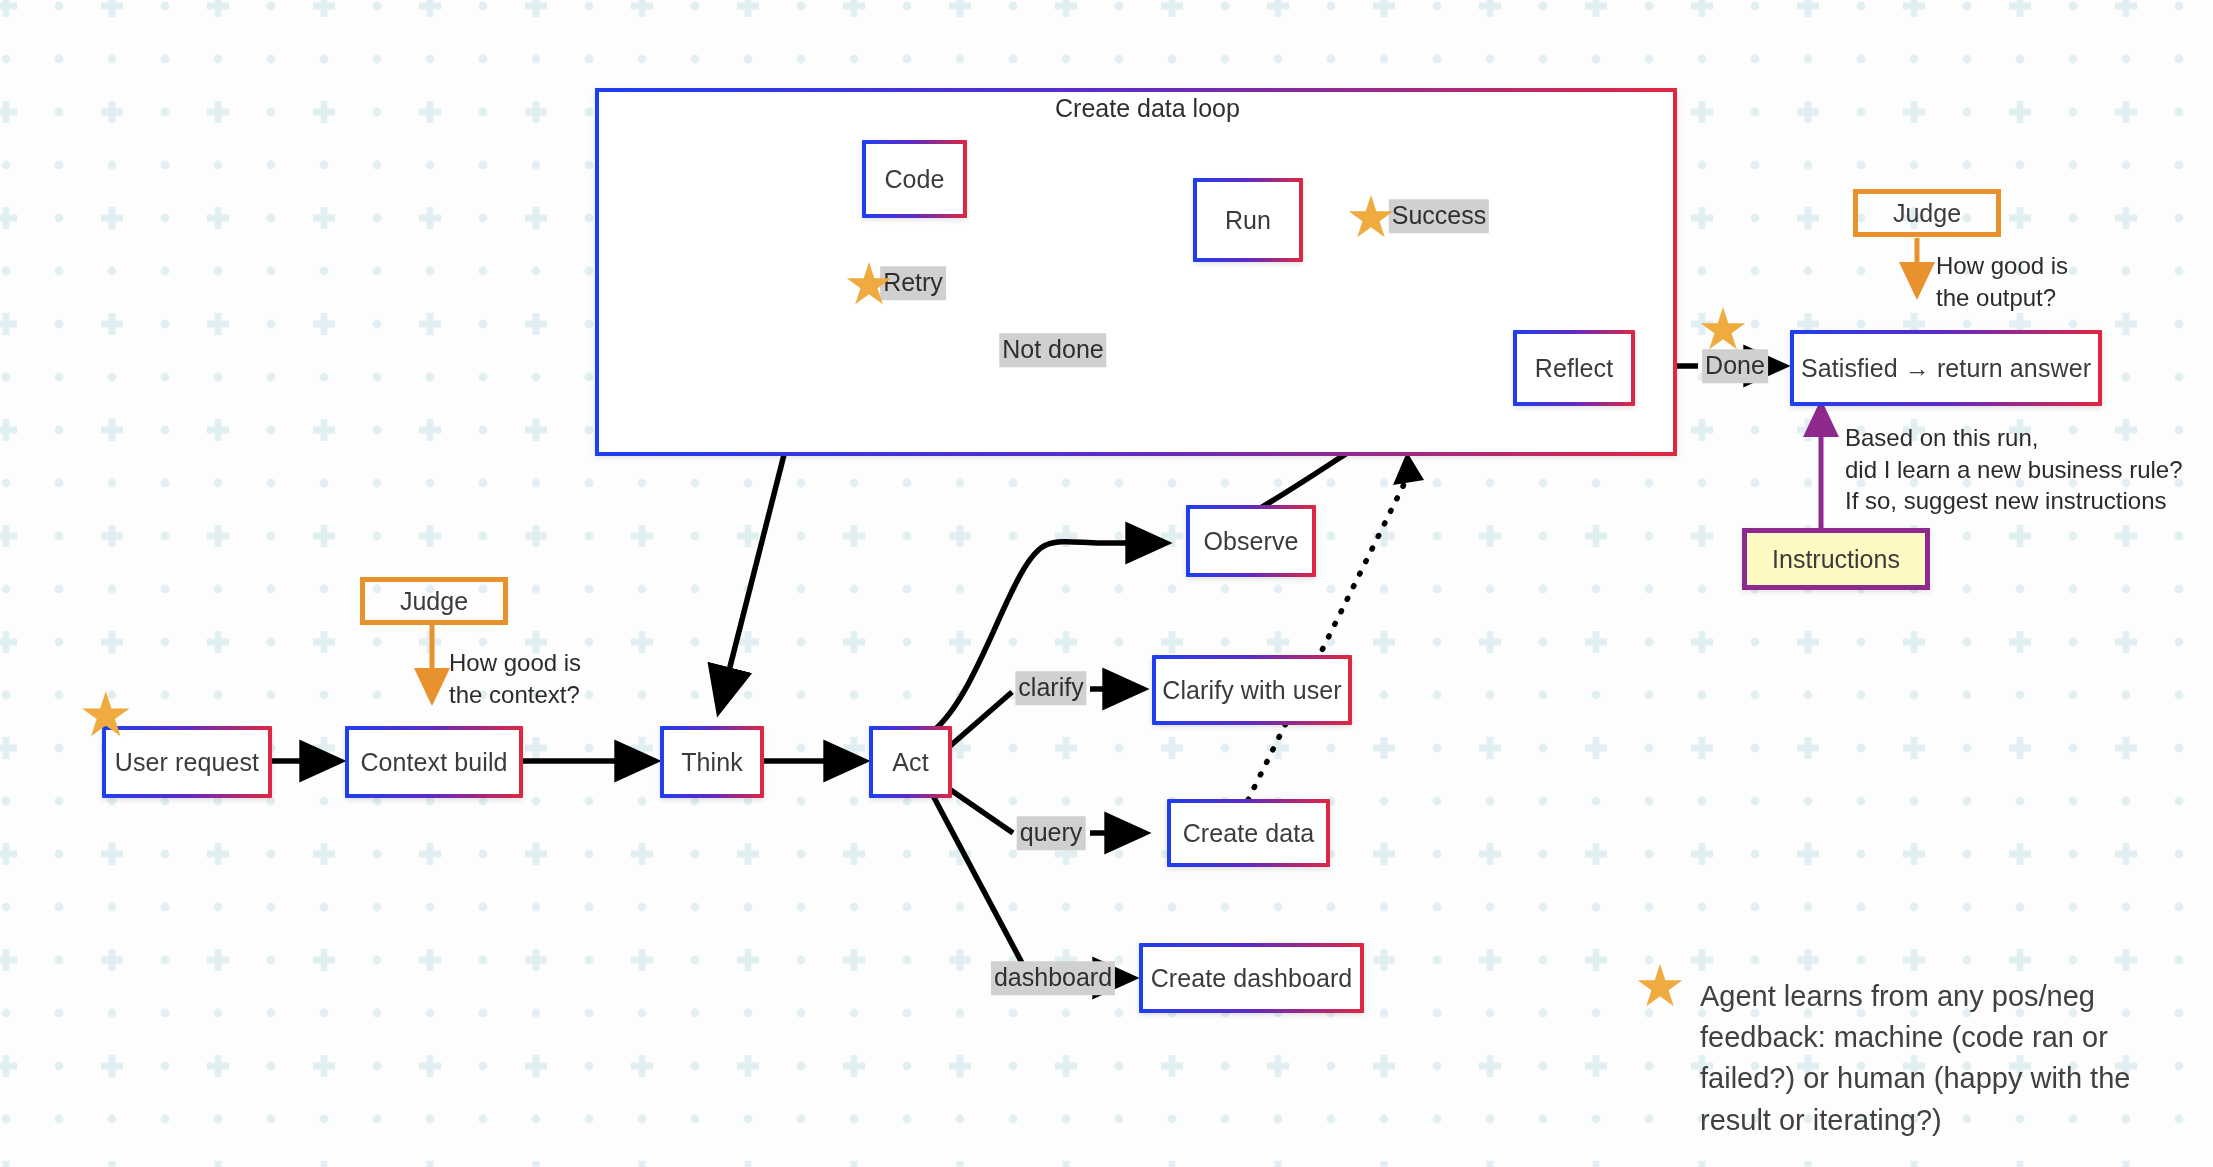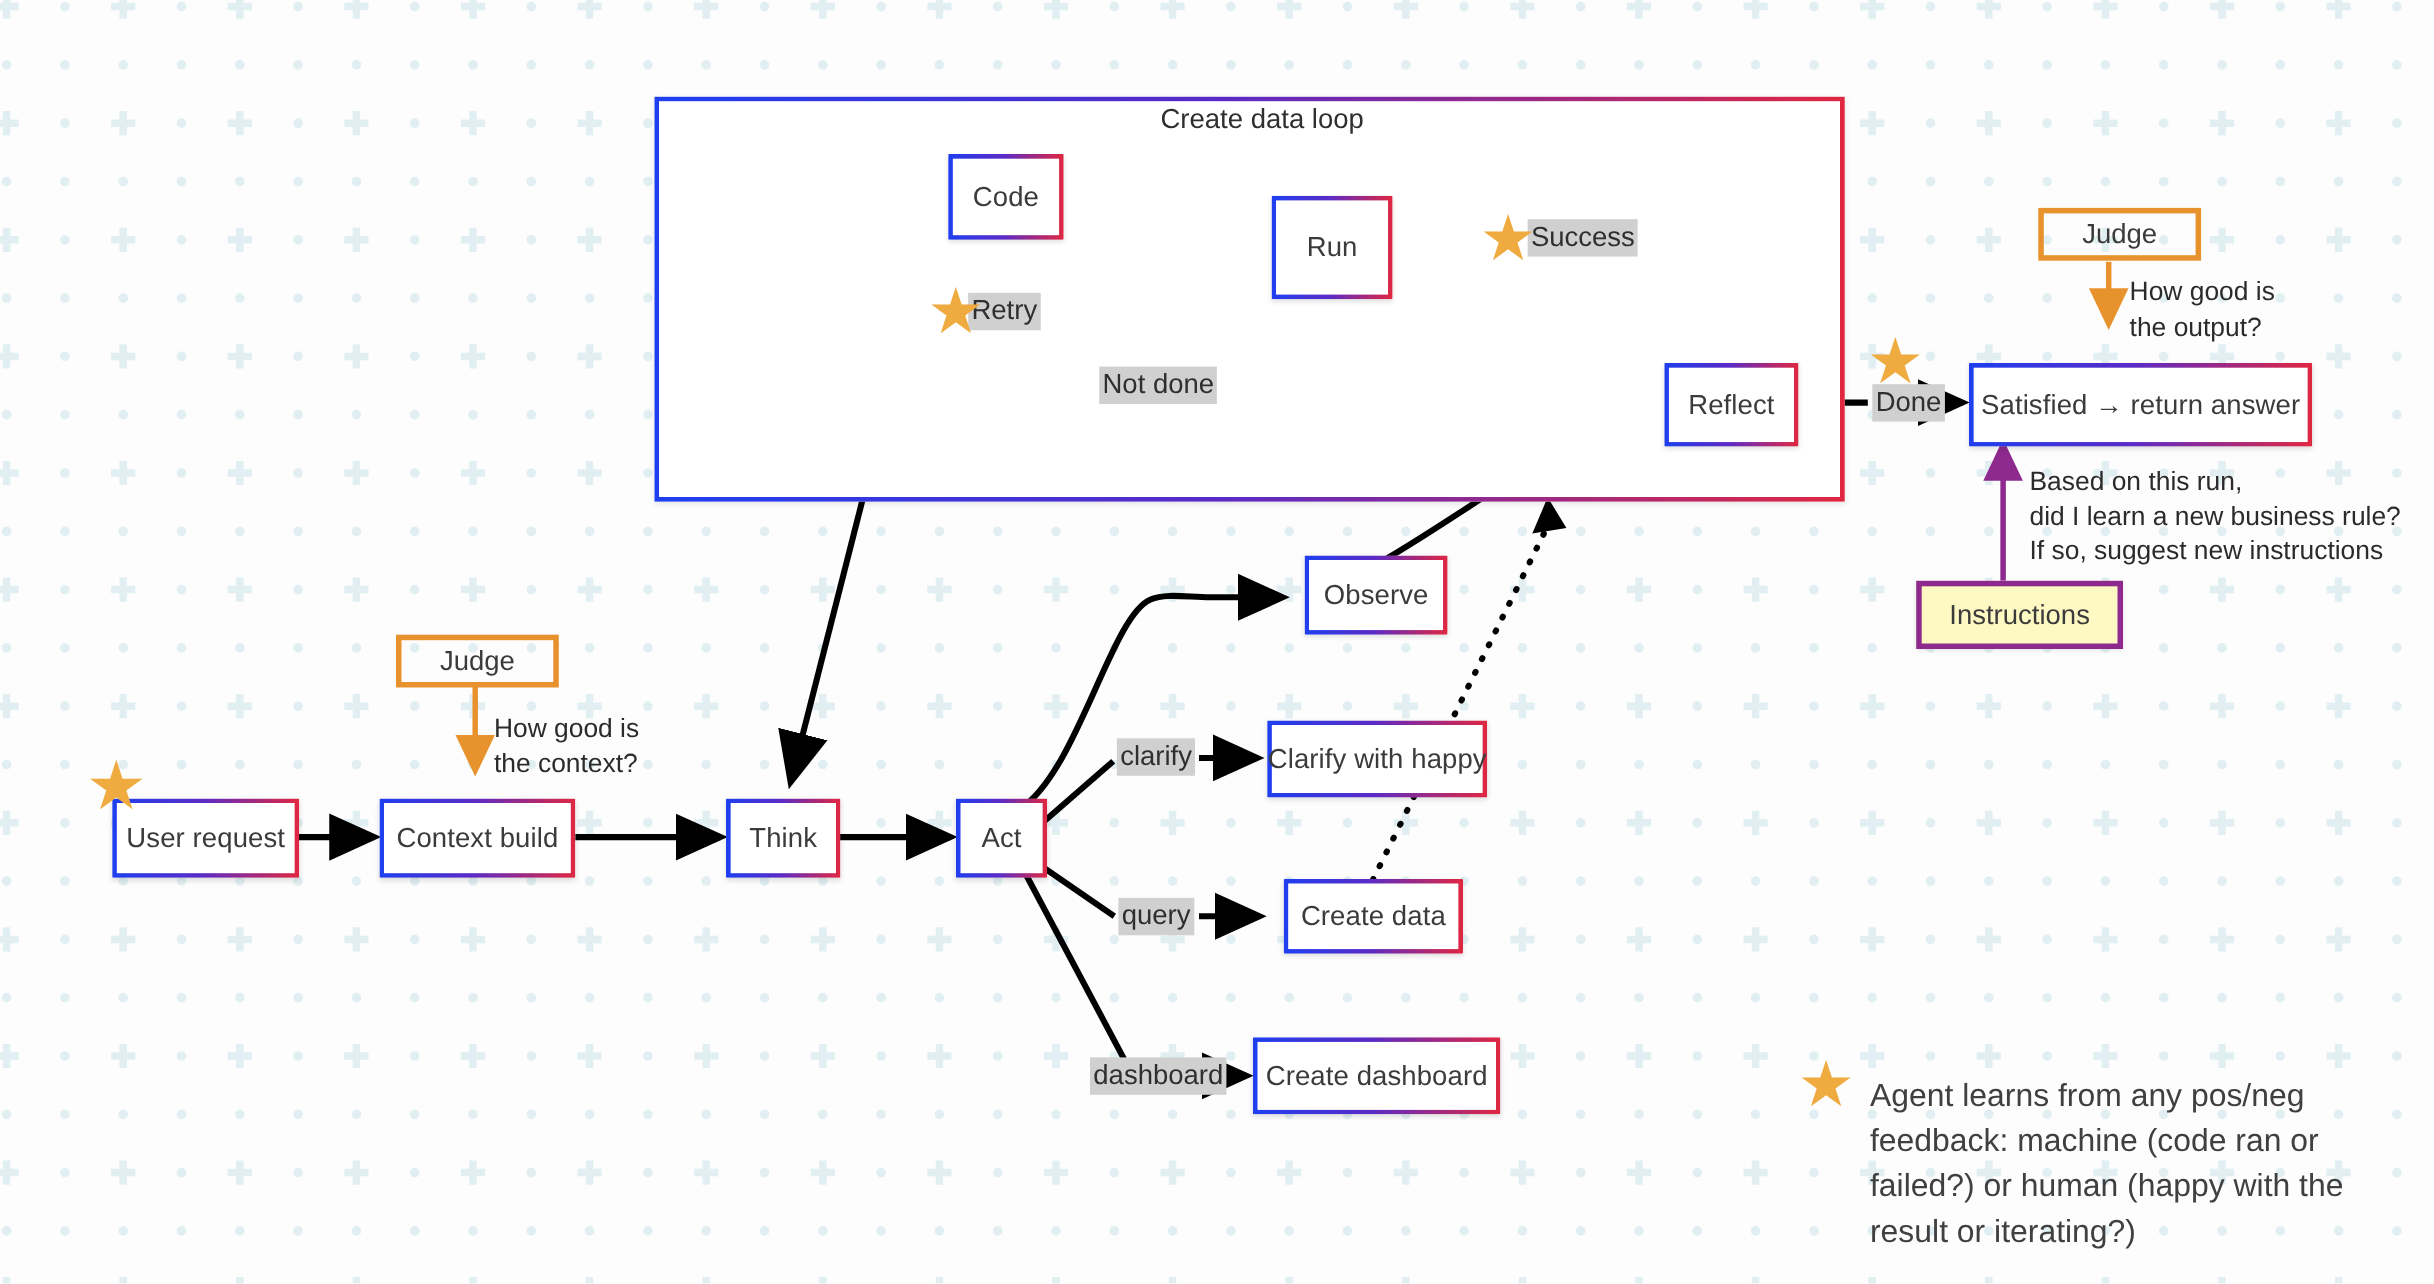--- a/index.html
+++ b/index.html
@@ -244,21 +244,21 @@
   </svg>
 
   <div class="container-box" style="left:595px; top:88px; width:1082px; height:368px;"></div>
   <div class="container-title" style="left:1055px; top:94px;">Create data loop</div>
 
 
   <div class="node grad-border" style="left:862px; top:140px; width:105px; height:78px;">
     <span class="node-label">Code</span>
   </div>
 
-  <div class="node grad-border" style="left:1156px; top:178px; width:110px; height:94px;">
+  <div class="node grad-border" style="left:1193px; top:178px; width:110px; height:84px;">
     <span class="node-label">Run</span>
   </div>
 
   <div class="node grad-border" style="left:1513px; top:330px; width:122px; height:76px;">
     <span class="node-label">Reflect</span>
   </div>
 
   <div class="node grad-border" style="left:1790px; top:330px; width:312px; height:76px;">
     <span class="node-label">Satisfied → return answer</span>
   </div>
@@ -277,21 +277,21 @@
 
   <div class="node grad-border" style="left:869px; top:726px; width:83px; height:72px;">
     <span class="node-label">Act</span>
   </div>
 
   <div class="node grad-border" style="left:1186px; top:505px; width:130px; height:72px;">
     <span class="node-label">Observe</span>
   </div>
 
   <div class="node grad-border" style="left:1152px; top:655px; width:200px; height:70px;">
-    <span class="node-label">Clarify with happy</span>
+    <span class="node-label">Clarify with user</span>
   </div>
 
   <div class="node grad-border" style="left:1167px; top:799px; width:163px; height:68px;">
     <span class="node-label">Create data</span>
   </div>
 
   <div class="node grad-border" style="left:1139px; top:943px; width:225px; height:70px;">
     <span class="node-label">Create dashboard</span>
   </div>
 

